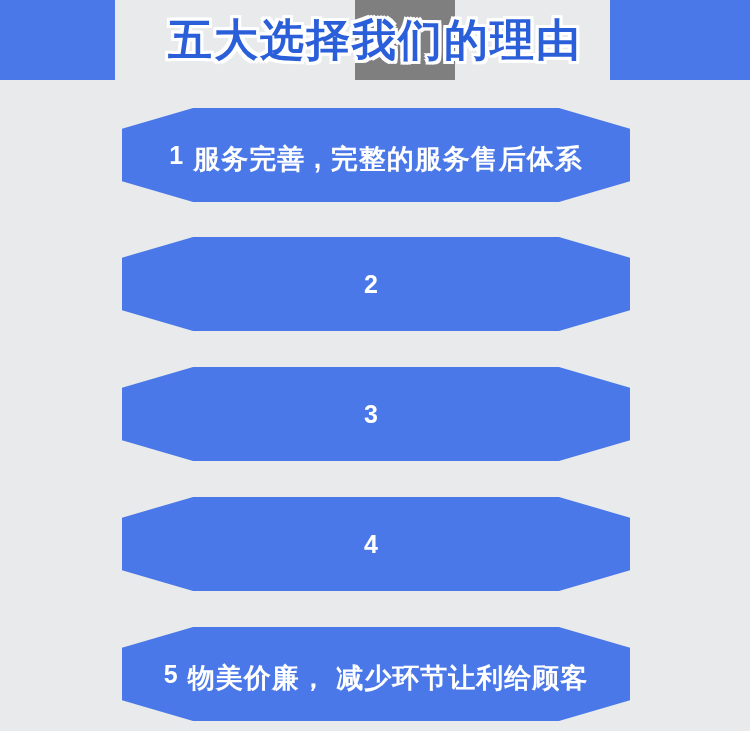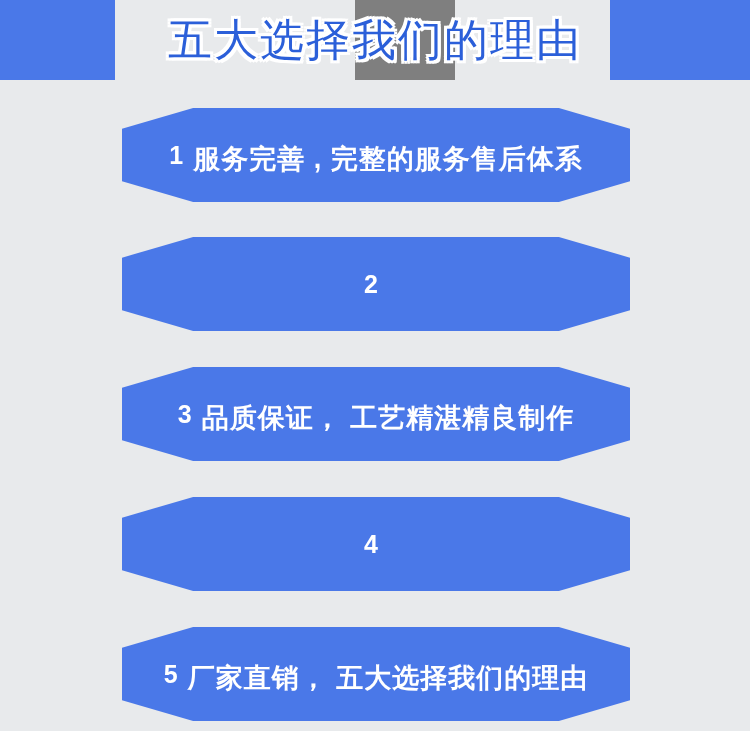--- a/index.html
+++ b/index.html
@@ -55,21 +55,21 @@
   }
   .header-title {
     position: absolute;
     left: 0;
     top: 0;
     width: 750px;
     height: 80px;
     line-height: 80px;
     text-align: center;
     font-size: 44px;
-    font-weight: normal;
+    font-weight: bold;
     color: #2b5fd9;
     letter-spacing: 2px;
     -webkit-text-stroke: 2px #ffffff;
     paint-order: stroke fill;
     text-shadow:
       -3px -3px 0 #fff,  3px -3px 0 #fff,
       -3px  3px 0 #fff,  3px  3px 0 #fff,
       -3px  0   0 #fff,  3px  0   0 #fff,
        0   -3px 0 #fff,  0    3px 0 #fff;
   }
@@ -132,26 +132,25 @@
       <span class="row-num">1</span>
       <span class="row-text">服务完善 , 完整的服务售后体系</span>
     </div>
 
     <div class="row row-2">
       <span class="row-num">2</span>
     </div>
 
     <div class="row row-3">
       <span class="row-num">3</span>
-      <span class="row-text">品质保证， 工艺精湛精良制作</span>
     </div>
 
     <div class="row row-4">
       <span class="row-num">4</span>
     </div>
 
     <div class="row row-5">
       <span class="row-num">5</span>
-      <span class="row-text">厂家直销， 五大选择我们的理由</span>
+      <span class="row-text">物美价廉， 减少环节让利给顾客</span>
     </div>
 
   </div>
 </div>
 
 </body></html>

